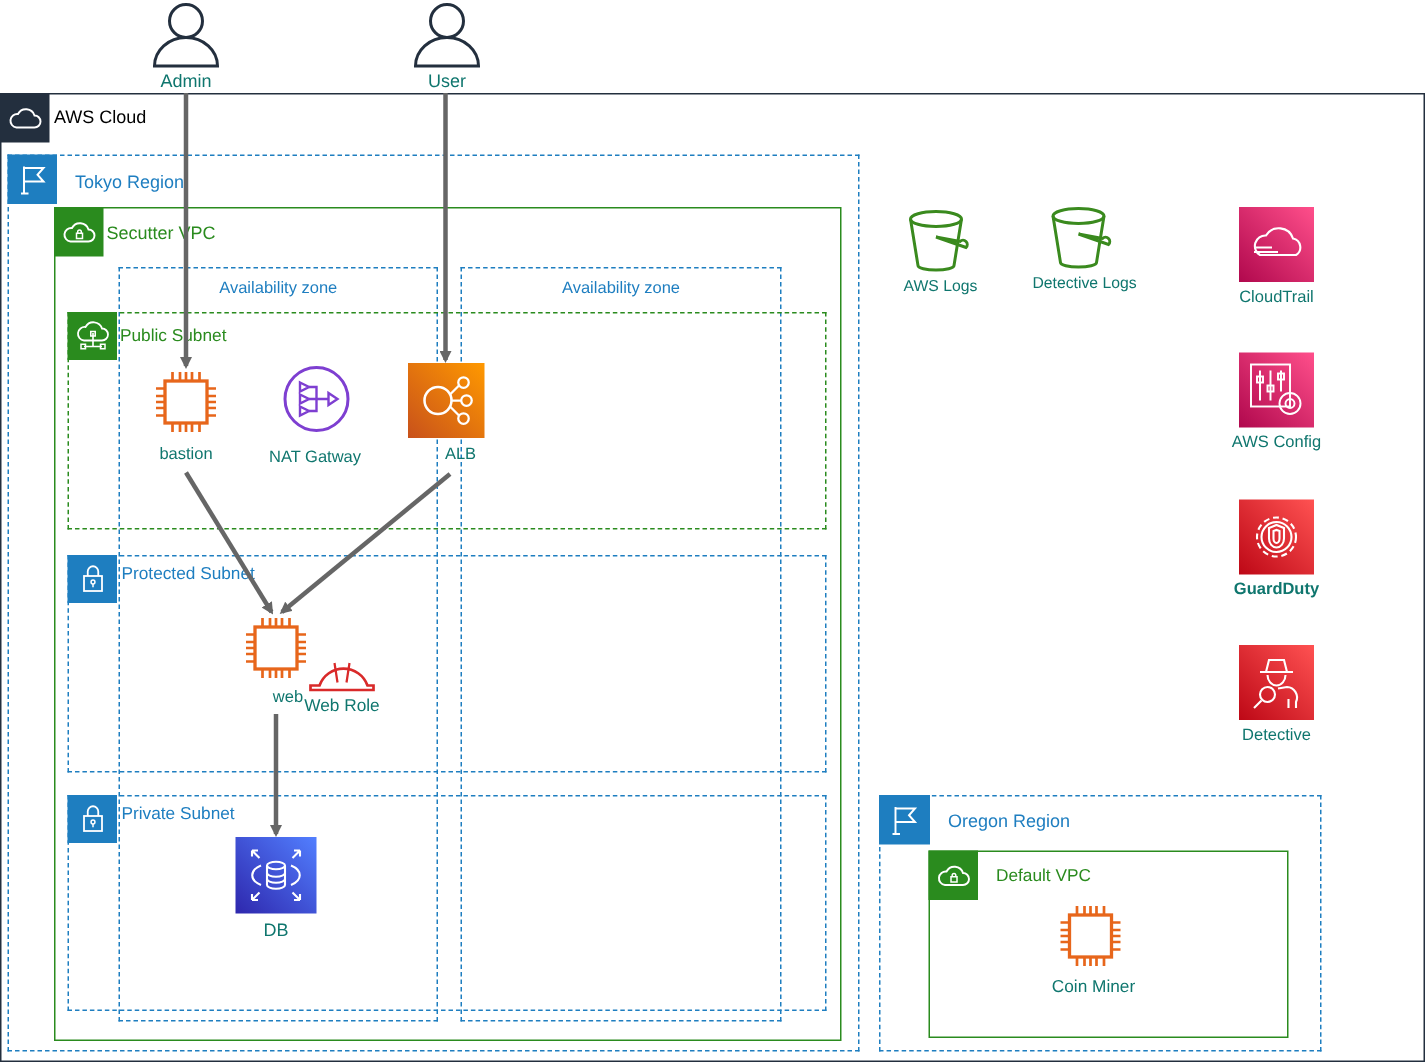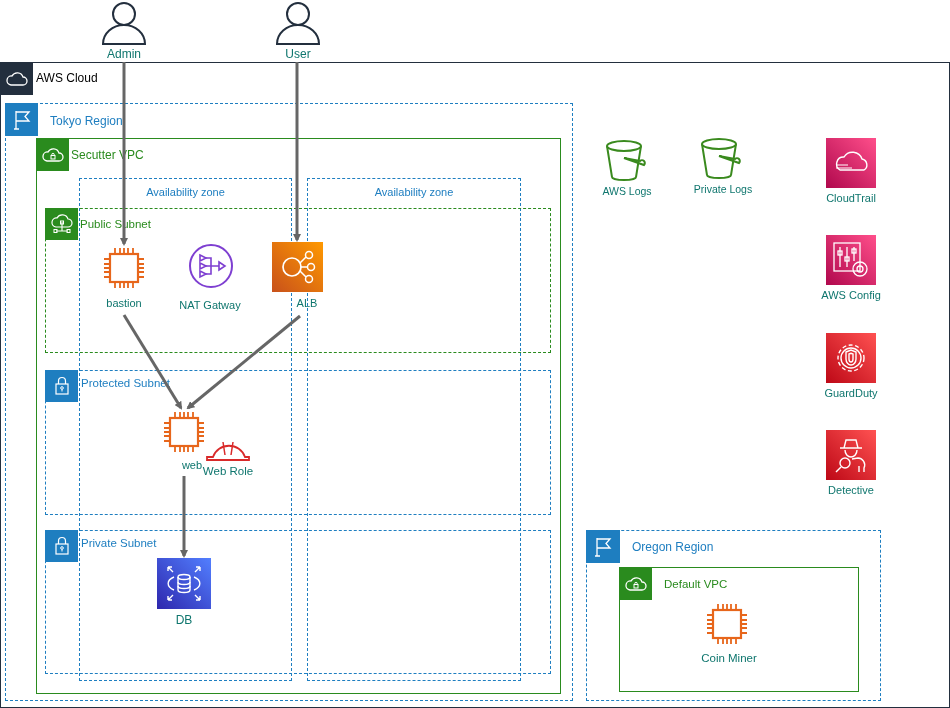--- a/index.html
+++ b/index.html
@@ -204,21 +204,21 @@
 
 <div class="abs" style="left:699px;top:135px;width:46px;height:46px;">
   <svg width="46" height="46" viewBox="0 0 46 46">
     <g fill="none" stroke="#3a8a1e" stroke-width="2">
       <ellipse cx="20" cy="9" rx="17" ry="5"></ellipse>
       <path d="M3 9 L8 40 A12 3 0 0 0 32 40 L37 9"></path>
       <path d="M20 21 L40 28 A2 2 0 0 0 36 24 Z"></path>
     </g>
   </svg>
 </div>
-<div class="cap" style="left:723px;top:183px;font-size:10.5px;">Private Logs</div>
+<div class="cap" style="left:723px;top:183px;font-size:10.5px;">Detective Logs</div>
 
 <div class="abs" style="left:826px;top:138px;width:50px;height:50px;background:linear-gradient(45deg,#b0084d,#ff4f8b);">
   <svg width="50" height="50" viewBox="0 0 50 50">
     <path d="M14 32 H38 A6 6 0 0 0 36 21 A10 10 0 0 0 18 19 A7 7 0 0 0 14 32 Z" fill="none" stroke="#fff" stroke-width="1.4"></path>
     <path d="M10 27 H22 M10 30 H26" stroke="#fff" stroke-width="1.2"></path>
   </svg>
 </div>
 <div class="cap" style="left:851px;top:192px;font-size:11px;">CloudTrail</div>
 
 <div class="abs" style="left:826px;top:235px;width:50px;height:50px;background:linear-gradient(45deg,#b0084d,#ff4f8b);">
@@ -239,21 +239,21 @@
 <div class="abs" style="left:826px;top:333px;width:50px;height:50px;background:linear-gradient(45deg,#bd0816,#ff5252);">
   <svg width="50" height="50" viewBox="0 0 50 50">
     <g fill="none" stroke="#fff" stroke-width="1.4">
       <circle cx="25" cy="25" r="13" stroke-dasharray="4 2.5"></circle>
       <circle cx="25" cy="25" r="10"></circle>
       <path d="M20 19 L25 17 L30 19 V26 A5 6 0 0 1 20 26 Z"></path>
       <path d="M23 21 L25 20.3 L27 21 V26 A2 3 0 0 1 23 26 Z"></path>
     </g>
   </svg>
 </div>
-<div class="cap" style="left:851px;top:387px;font-size:11px;">GuardDuty</div>
+<div class="cap" style="left:851px;top:387px;font-size:11px;font-weight:bold;">GuardDuty</div>
 
 <div class="abs" style="left:826px;top:430px;width:50px;height:50px;background:linear-gradient(45deg,#bd0816,#ff5252);">
   <svg width="50" height="50" viewBox="0 0 50 50">
     <g fill="none" stroke="#fff" stroke-width="1.4">
       <path d="M14 18 H36 M18 18 L20 10 H30 L32 18"></path>
       <path d="M19 20 A6 7 0 0 0 31 20"></path>
       <circle cx="19" cy="33" r="5"></circle>
         <path d="M15 37 L10 42"></path>
       <path d="M26 29 L32 28 A7 7 0 0 1 38 38 V42 M33 36 V42"></path>
     </g>

